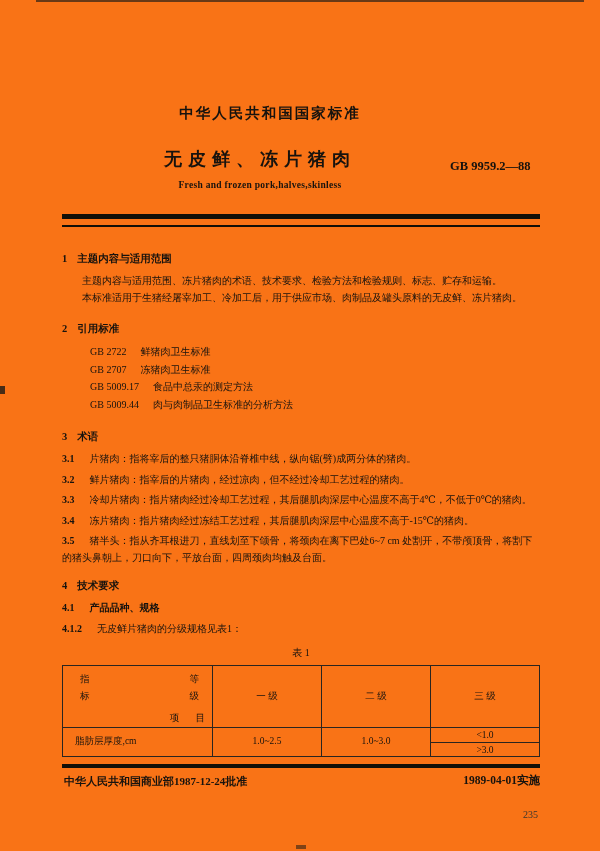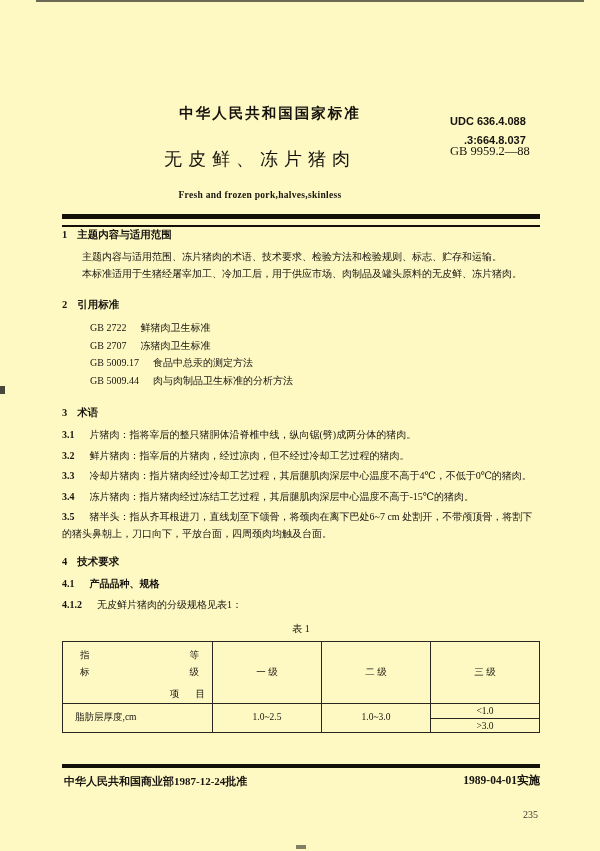--- a/index.html
+++ b/index.html
@@ -5,21 +5,21 @@
   * { box-sizing: border-box; margin: 0; padding: 0; }
   html, body { width: 600px; height: 851px; }
   body {
     background: #e9e7e2;
     font-family: "Liberation Serif", "DejaVu Serif", serif;
     color: #17130e;
   }
   .page {
     position: relative;
     width: 600px; height: 851px;
-    background: #fef9c3;
+    background: #f97316;
     overflow: hidden;
   }
   .artifact { position: absolute; background: #1c1a17; }
   .artifact.top-line { top: 0; left: 36px; width: 548px; height: 2px; opacity: .65; }
   .artifact.speck-left { top: 386px; left: 0; width: 5px; height: 8px; opacity: .8; }
   .artifact.speck-bottom { top: 845px; left: 296px; width: 10px; height: 4px; opacity: .55; }
 
   
   .hdr-org {
     position: absolute; top: 104px; left: 65px; width: 410px;
@@ -27,33 +27,33 @@
   }
   .hdr-udc {
     position: absolute; top: 114px; left: 450px;
     font-size: 11px; font-weight: bold;
     font-family: "Liberation Sans", "DejaVu Sans", sans-serif;
     line-height: 15px;
   }
   .hdr-udc .l2 { padding-left: 14px; margin-top: 4px; }
   .hdr-title {
     position: absolute; top: 147px; left: 65px; width: 390px;
-    text-align: center; font-size: 18px; font-weight: normal; letter-spacing: 6px;
+    text-align: center; font-size: 18px; font-weight: bold; letter-spacing: 6px;
   }
-  .hdr-gb { position: absolute; top: 144px; left: 450px; font-size: 12.5px; font-weight: normal; }
+  .hdr-gb { position: absolute; top: 159px; left: 450px; font-size: 12.5px; font-weight: bold; }
   .hdr-en {
-    position: absolute; top: 190px; left: 65px; width: 390px;
+    position: absolute; top: 180px; left: 65px; width: 390px;
     text-align: center; font-size: 9.5px; font-weight: bold; letter-spacing: .3px;
   }
   .rule-a { position: absolute; top: 214px; left: 62px; width: 478px; height: 5px; background: #121008; }
   .rule-b { position: absolute; top: 225px; left: 62px; width: 478px; height: 2px; background: #121008; }
 
   
   .main {
-    position: absolute; top: 224px; left: 62px; width: 478px; height: 522px;
+    position: absolute; top: 248px; left: 62px; width: 478px; height: 522px;
     font-size: 10px; line-height: 17px; overflow: hidden;
   }
   .h { font-weight: bold; font-size: 10.5px; }
   .h .hnum { display: inline-block; margin-right: 10px; }
   .h1 { margin: 2px 0 5px; }
   .h2 { margin: 14px 0 6px; }
   .h3 { margin: 15px 0 5px; }
   .h4 { margin: 11px 0 5px; }
   .para { text-indent: 2em; }
   .refs { padding-left: 28px; line-height: 17.5px; margin-top: 2px; }
@@ -85,24 +85,20 @@
 </head>
 <body>
 
 <div class="page">
 
   <div class="artifact top-line"></div>
   <div class="artifact speck-left"></div>
   <div class="artifact speck-bottom"></div>
 
   <div class="hdr-org">中华人民共和国国家标准</div>
-  <div class="hdr-udc">
-    <div class="l1">UDC 636.4.088</div>
-    <div class="l2">.3:664.8.037</div>
-  </div>
   <div class="hdr-title">无皮鲜、冻片猪肉</div>
   <div class="hdr-gb">GB 9959.2—88</div>
   <div class="hdr-en">Fresh and frozen pork,halves,skinless</div>
   <div class="rule-a"></div>
   <div class="rule-b"></div>
 
   <div class="main">
 
     <div class="h h1">
       <span class="hnum">1</span><span>主题内容与适用范围</span>

